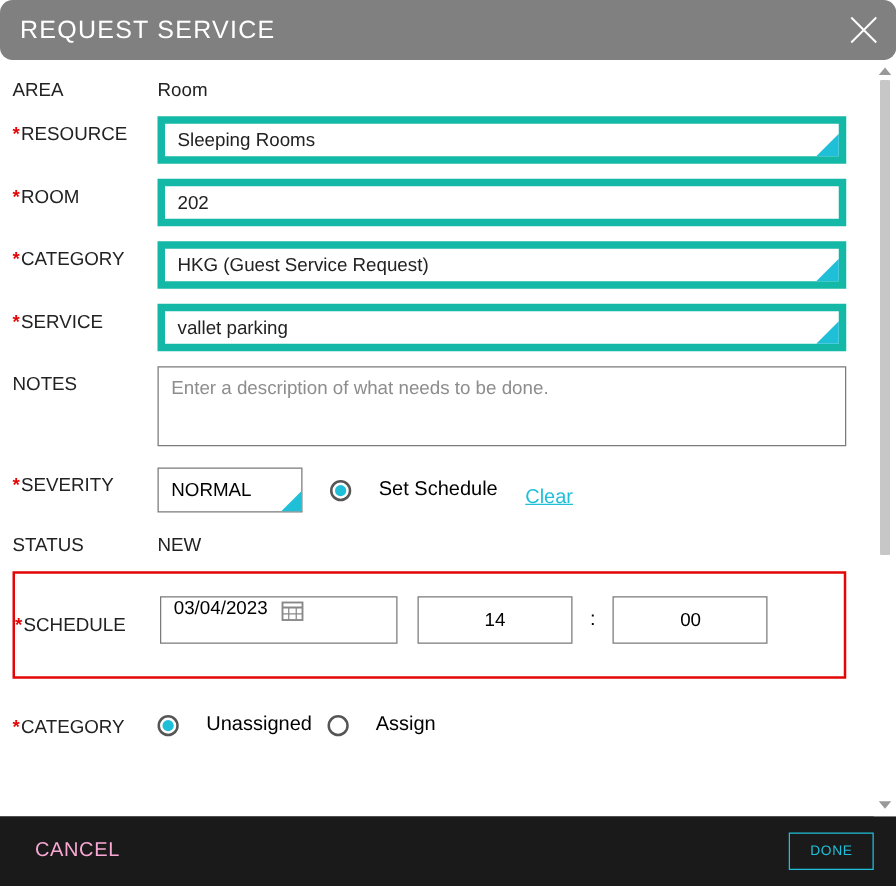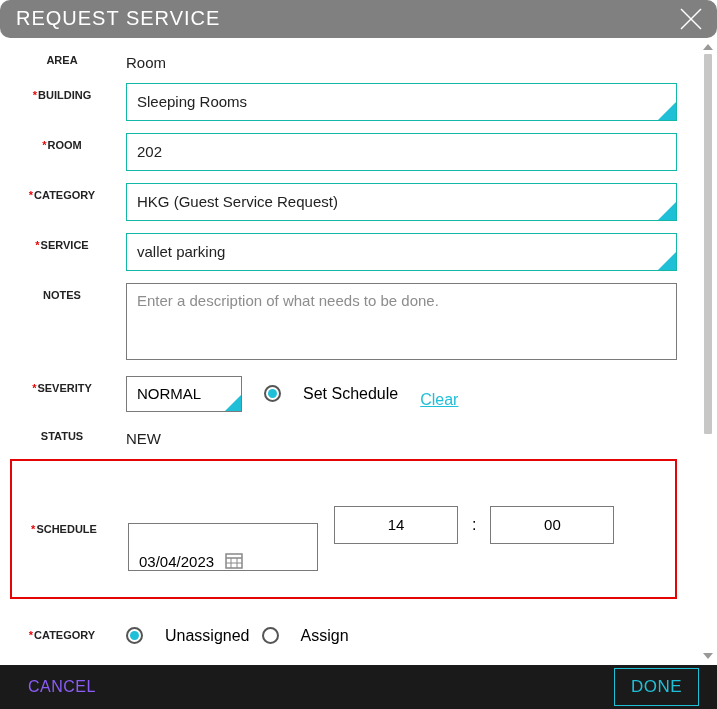--- a/index.html
+++ b/index.html
@@ -10,43 +10,43 @@
   .close-x { width: 28px; height: 28px; cursor: pointer; }
   .body { flex: 1; position: relative; display: flex; }
   .form { flex: 1; padding: 10px 22px 10px 10px; overflow: hidden; }
   .scrollbar-track { width: 18px; background: #fff; display:flex; flex-direction:column; align-items:center; }
   .scroll-arrow { width: 0; height: 0; border-left: 5px solid transparent; border-right:5px solid transparent; }
   .scroll-arrow.up { border-bottom: 6px solid #999; margin-top:6px; }
   .scroll-arrow.down { border-top: 6px solid #999; margin-bottom:6px; margin-top:auto;}
   .scroll-thumb { width: 8px; background:#c7c7c7; border-radius:1px; height: 380px; margin-top:4px;}
   .row { display: flex; align-items: flex-start; margin-bottom: 12px; }
   .row.tight { margin-bottom: 10px; }
-  .label { width: 116px; text-align: center; padding-right: 12px; padding-top: 6px; font-size: 11px; font-weight: 700; color:#222; }
+  .label { width: 116px; text-align: left; padding-right: 12px; padding-top: 6px; font-size: 15px; font-weight: 400; color:#222; }
   .req::before { content: "*"; color: #e40606; font-weight:700; margin-right:1px; }
   .static-value { padding-top: 6px; font-size: 15px; color:#222; font-weight:400;}
   .field { flex: 1; }
-  .select-box, .text-box { position: relative; border: 1px solid #14b8a6; background:#fff; height: 38px; display:flex; align-items:center; padding: 0 10px; font-size:15px; color:#222; width:100%;}
+  .select-box, .text-box { position: relative; border: 6px solid #14b8a6; background:#fff; height: 38px; display:flex; align-items:center; padding: 0 10px; font-size:15px; color:#222; width:100%;}
   .select-box .tri { position:absolute; right:0; bottom:0; width:0; height:0; border-left:18px solid transparent; border-bottom:18px solid #20bfd8; }
-  textarea.notes { width:100%; height:77px; border:1px solid #7a7a7a; padding:8px 10px; font-size:15px; font-family:inherit; resize:none; color:#666;}
+  textarea.notes { width:100%; height:64px; border:1px solid #7a7a7a; padding:8px 10px; font-size:15px; font-family:inherit; resize:none; color:#666;}
   textarea.notes::placeholder { color:#8d8d8d; }
   .sev-select { width:116px; border:1px solid #7a7a7a; height:36px; position:relative; display:flex; align-items:center; padding:13px 10px; font-size:15px;}
   .sev-select .tri { position:absolute; right:0; bottom:0; width:0;height:0; border-left:16px solid transparent; border-bottom:16px solid #20bfd8;}
   .radio-row { display:flex; align-items:center; gap:22px; }
   .radio { width:17px; height:17px; border:2px solid #555; border-radius:50%; display:flex; align-items:center; justify-content:center; cursor:pointer;}
   .radio.checked::after { content:""; width:9px; height:9px; background:#20bfd8; border-radius:50%; }
   .link { color:#20bfd8; text-decoration:underline; cursor:pointer; font-size:16px;margin-top:12px;}
   .schedule-box { border:2px solid #e40606; padding:18px 10px 26px 0; margin: 4px 0 24px 0; display:flex; align-items:center;}
-  .date-field { width:190px; border:1px solid #7a7a7a; height:48px; display:flex; align-items:flex-end; padding:0 8px 0 10px; margin-right:16px;margin-top:44px;}
+  .date-field { width:190px; border:1px solid #7a7a7a; height:38px; display:flex; align-items:flex-start; padding:0 8px 0 10px; margin-right:16px;}
   .date-field span { flex:1; font-size:15px;}
   .cal-icon svg { display:block; }
   .num-field { width:124px; height:38px; border:1px solid #7a7a7a; display:flex; align-items:center; justify-content:center; font-size:15px;}
   .colon { margin:0 14px; font-size:16px;}
   .footer { height:56px; background:#1a1a1a; display:flex; align-items:center; padding: 0 18px 0 28px;}
-  .btn-cancel { color:#8b5cf6; font-size:16px; letter-spacing:0.5px; cursor:pointer; }
-  .btn-done { margin-left:auto; border:1px solid #20bfd8; color:#20bfd8; padding:8px 16px; font-size:17px; cursor:pointer; letter-spacing:0.5px;}
+  .btn-cancel { color:#f9a8d4; font-size:16px; letter-spacing:0.5px; cursor:pointer; }
+  .btn-done { margin-left:auto; border:1px solid #20bfd8; color:#20bfd8; padding:8px 16px; font-size:11px; cursor:pointer; letter-spacing:0.5px;}
   .sev-row { display:flex; align-items:center; gap:22px;}
   .notes-wrap { position:relative; flex:1; }
 </style>
 </head>
 <body>
 
 <div class="dialog">
   <div class="titlebar">
     <div class="titlebar-title">REQUEST SERVICE</div>
     <div class="close-x">
@@ -59,21 +59,21 @@
 
   <div class="body">
     <div class="form">
 
       <div class="row">
         <div class="label">AREA</div>
         <div class="static-value">Room</div>
       </div>
 
       <div class="row">
-        <div class="label req">BUILDING</div>
+        <div class="label req">RESOURCE</div>
         <div class="field">
           <div class="select-box">
             <span>Sleeping Rooms</span>
             <div class="tri"></div>
           </div>
         </div>
       </div>
 
       <div class="row">
         <div class="label req">ROOM</div>

